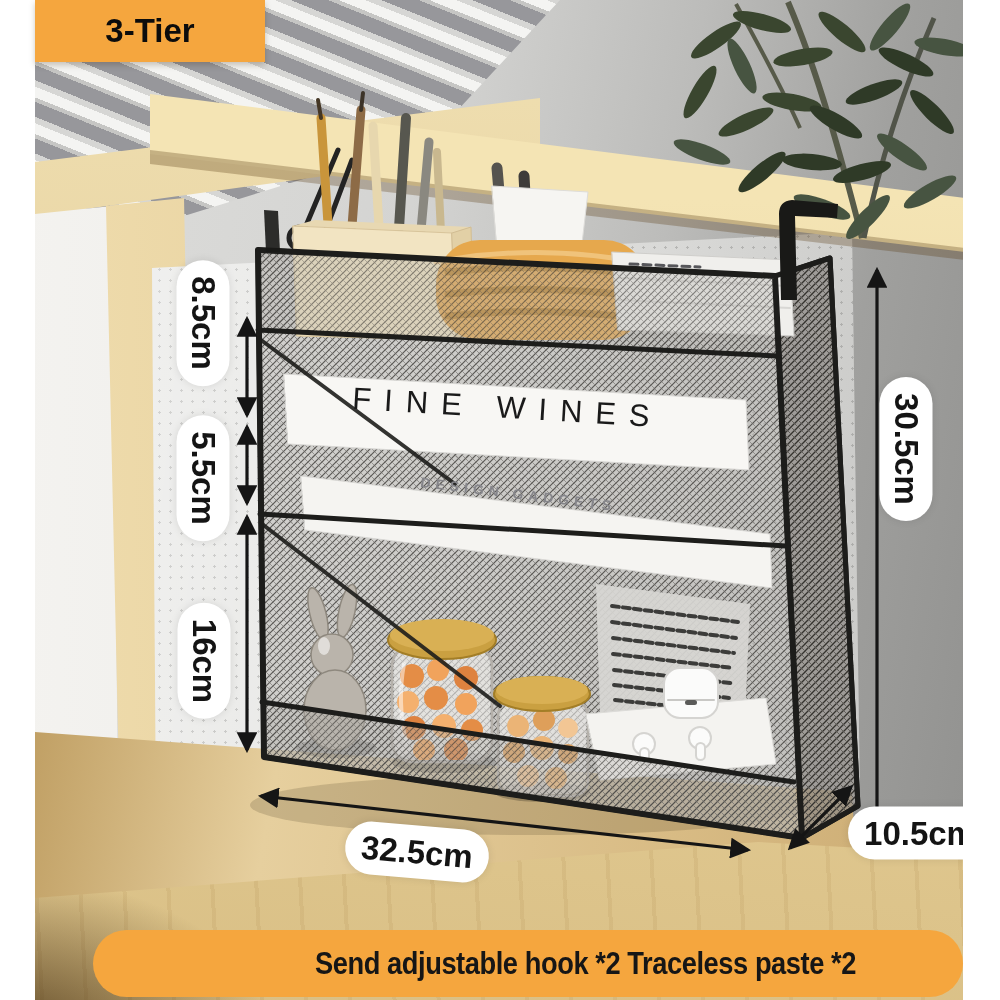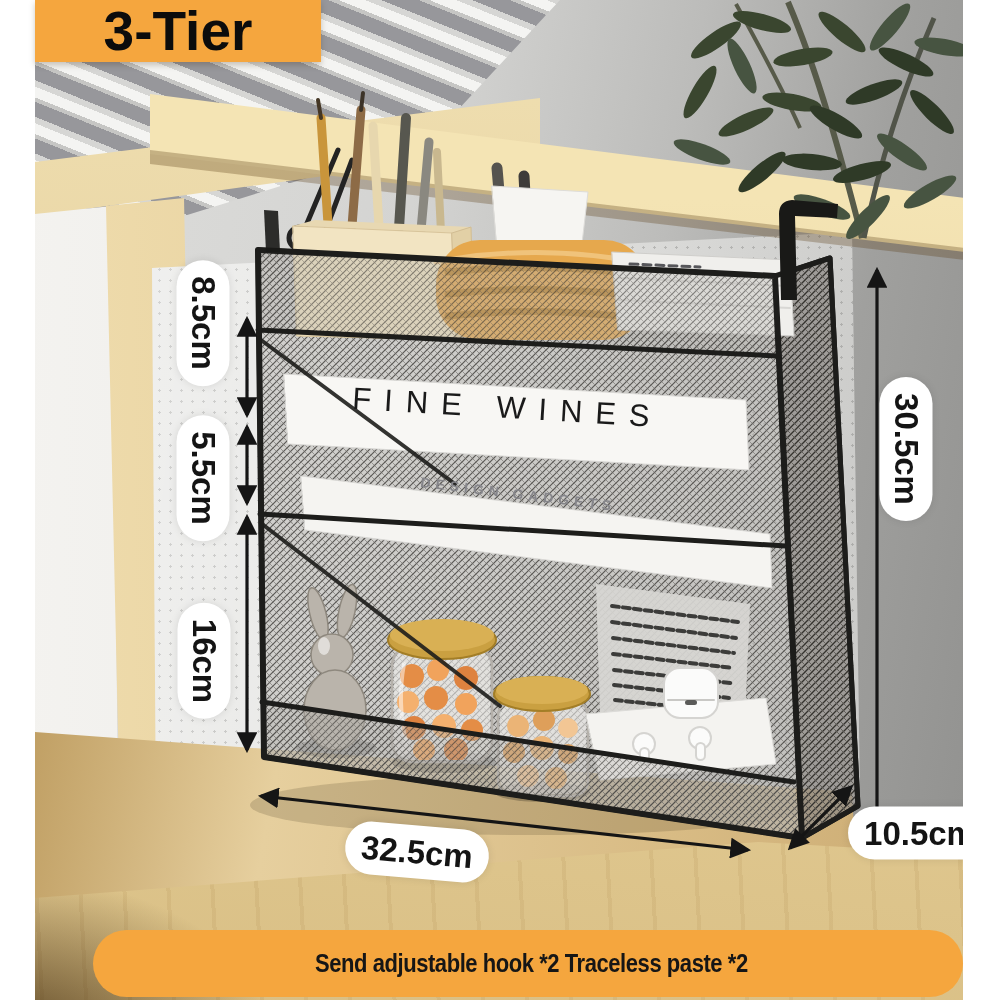--- a/index.html
+++ b/index.html
@@ -42,29 +42,29 @@
   .mag-title-2{left:420px;top:486px;transform:rotate(7deg);font-size:14px;font-weight:700;letter-spacing:5px;color:#85858a;}
 
   .dim{position:absolute;background:#ffffff;color:#141414;font-weight:700;font-size:33px;line-height:1;
        padding:10px 16px;border-radius:999px;white-space:nowrap;
        transform:translate(-50%,-50%) rotate(var(--r,0deg));box-shadow:0 0 8px rgba(0,0,0,.10);}
 
   .mask{position:absolute;top:0;height:1000px;background:#ffffff;}
   .mask-left{left:0;width:35px;}
   .mask-right{left:963px;width:37px;}
 
-  .badge{position:absolute;left:35px;top:0;width:286px;height:62px;background:#f5a63e;color:#0c0c0c;
-         font-size:55px;font-weight:700;display:flex;align-items:center;justify-content:center;
+  .badge{position:absolute;left:35px;top:0;width:230px;height:62px;background:#f5a63e;color:#0c0c0c;
+         font-size:33px;font-weight:700;display:flex;align-items:center;justify-content:center;
          box-shadow:0 3px 6px rgba(60,40,10,.25);}
 
   .banner{position:absolute;left:93px;top:930px;width:870px;height:67px;background:#f5a63e;border-radius:34px;}
   .color-pill{position:absolute;left:98px;top:922px;width:198px;height:75px;border-radius:40px;background:#ffffff;
          display:flex;align-items:center;justify-content:center;font-size:47px;font-weight:700;color:#101010;}
   .promo{position:absolute;left:315px;top:930px;height:67px;display:flex;align-items:center;
-         font-size:25px;font-weight:700;color:#161616;white-space:nowrap;}
+         font-size:31px;font-weight:700;color:#161616;white-space:nowrap;}
   .promo span{display:inline-block;transform:scaleX(.88);transform-origin:left center;letter-spacing:-.5px;}
 </style>
 </head>
 <body>
 
 <div class="stage">
 
   <div class="layer wall"></div>
   <div class="layer blinds"></div>
   <div class="layer window-beam"></div>

